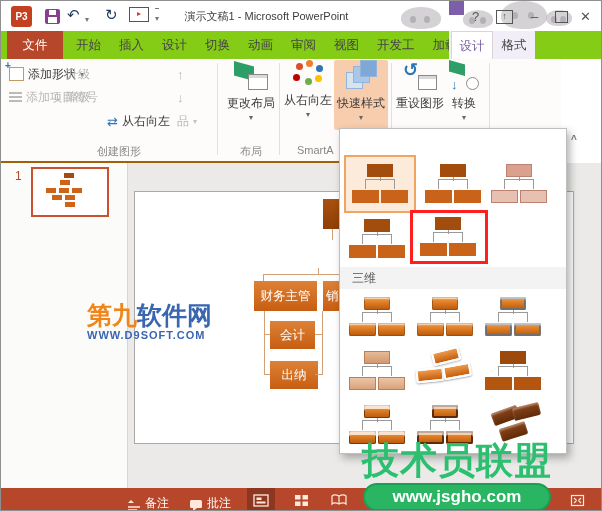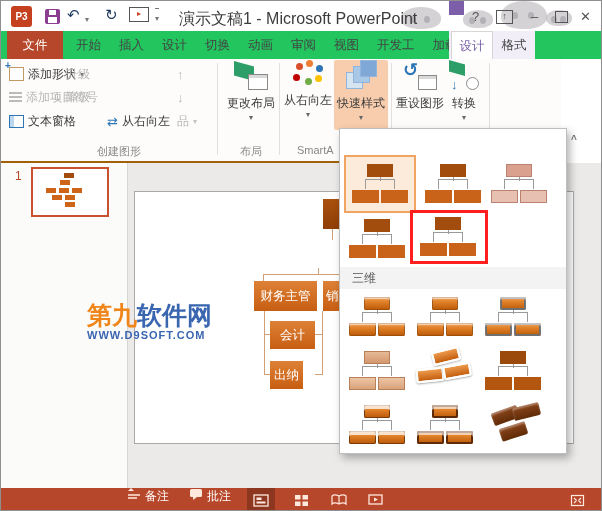--- a/index.html
+++ b/index.html
@@ -7,27 +7,27 @@
   
   #titlebar{position:absolute;left:0;top:0;width:602px;height:30px;background:#ffffff;}
   .skull{position:absolute;background:#aca7ae;opacity:.5;border-radius:50% 50% 42% 42%;}
   .skull .eye{position:absolute;width:6px;height:7px;background:#6b6670;border-radius:50%;top:40%;}
   .qatbtn{position:absolute;cursor:pointer;color:#1e3a5f;font-size:15px;line-height:20px;}
   #logo{position:absolute;left:10px;top:5px;width:21px;height:21px;background:#c5401f;border-radius:3px;color:#fff;font-size:10px;font-weight:bold;display:flex;align-items:center;justify-content:center;}
   #floppy{position:absolute;left:44px;top:8px;width:15px;height:15px;background:#8b3e8f;border-radius:2px;}
   #floppy i{position:absolute;display:block;background:#fff;}
   #floppy .f1{left:4px;top:1px;width:7px;height:5px;}
   #floppy .f2{left:3px;top:8px;width:9px;height:6px;}
-  #title-text{position:absolute;left:178px;top:8px;width:175px;text-align:center;font-size:16px;color:#3c3c3c;white-space:nowrap;}
+  #title-text{position:absolute;left:178px;top:8px;width:175px;text-align:center;font-size:11px;color:#3c3c3c;white-space:nowrap;}
   .winctl{position:absolute;top:8px;color:#555;font-size:13px;cursor:pointer;line-height:16px;}
   #ctl-restorebox{position:absolute;left:495px;top:9px;width:15px;height:12px;border:1px solid #555;font-size:9px;color:#555;text-align:center;line-height:11px;cursor:pointer;}
   #ctl-max{position:absolute;left:554px;top:10px;width:11px;height:10px;border:1px solid #555;cursor:pointer;}
   #purple-block{position:absolute;left:448px;top:0;width:15px;height:14px;background:#7c5fa8;}
   
-  #tabrow{position:absolute;left:0;top:30px;width:602px;height:28px;background:#22c55e;}
+  #tabrow{position:absolute;left:0;top:30px;width:602px;height:28px;background:#84cc16;}
   #filetab{position:absolute;left:6px;top:0;width:56px;height:28px;background:#b7472a;color:#fff;font-size:12.5px;display:flex;align-items:center;justify-content:center;cursor:pointer;}
   #maintabs{position:absolute;left:66px;top:0;height:28px;display:flex;}
   #maintabs .tab{padding:0 9px;line-height:28px;font-size:12.5px;color:#444;cursor:pointer;white-space:nowrap;}
   #ctxback{position:absolute;left:448px;top:0;width:86px;height:28px;background:#f1eef7;}
   .ctxtab{position:absolute;top:0;height:28px;line-height:28px;font-size:12.5px;text-align:center;cursor:pointer;}
   #ctx-design{left:450px;width:42px;background:#fff;color:#7a63a8;border:1px solid #d8d6d4;border-bottom:none;box-sizing:border-box;}
   #ctx-format{left:492px;width:42px;color:#444;}
   
   #ribbon{position:absolute;left:0;top:58px;width:560px;height:104px;background:#fdfcfb;border-bottom:2px solid #a16207;box-sizing:border-box;}
   .sbtn{position:absolute;display:flex;align-items:center;gap:4px;font-size:12px;color:#3b3b3b;height:20px;cursor:pointer;white-space:nowrap;}
@@ -101,21 +101,21 @@
   .mini.tan .l,.mini.tan .r{background:linear-gradient(180deg,#eec8a8,#d79f78);box-shadow:inset 0 0 0 1px #b97f59;}
   .mini.darkflat .t{background:#9c4a0c;}
   .mini.darkflat .l,.mini.darkflat .r{background:#b25610;}
   .mini3{position:relative;width:58px;height:44px;}
   .mini3 i{position:absolute;display:block;}
   .bk{width:28px;height:14px;background:linear-gradient(180deg,#ee9a4d,#c35e0d);border:2px solid #fff;box-shadow:0 1px 2px rgba(0,0,0,.35);border-radius:2px;box-sizing:border-box;}
   .pk{width:27px;height:13px;background:linear-gradient(180deg,#8a451b,#5f2b07);border-radius:2px;box-shadow:inset 0 2px 2px rgba(255,255,255,.35);}
   #red-annotation{position:absolute;left:70px;top:81px;width:78px;height:54px;border:3px solid #ff1f1f;box-sizing:border-box;pointer-events:none;}
   
   #statusbar{position:absolute;left:0;top:487px;width:602px;height:24px;background:#b7472a;color:#fff;}
-  .stitem{position:absolute;top:0;height:24px;display:flex;align-items:flex-start;gap:4px;font-size:12px;color:#fff;cursor:pointer;}
+  .stitem{position:absolute;top:0;height:24px;display:flex;align-items:flex-end;gap:4px;font-size:12px;color:#fff;cursor:pointer;}
   .viewbtn{position:absolute;top:0;width:28px;height:24px;display:flex;align-items:center;justify-content:center;cursor:pointer;}
   .viewbtn.active{background:rgba(0,0,0,.22);}
   
   #wm-right{position:absolute;left:336px;top:440px;width:240px;z-index:70;text-align:center;}
   #wm-right .brand{font-size:37px;font-weight:900;color:#2cbf6f;letter-spacing:1px;line-height:1.1;white-space:nowrap;}
   #wm-right .pill{margin:1px auto 0;width:184px;height:24px;background:#2ab563;border:2px solid #1e9e52;border-radius:14px;color:#fff;font-size:17px;font-weight:bold;line-height:24px;box-sizing:content-box;}
 </style>
 </head>
 <body>
 
@@ -182,24 +182,20 @@
 
     <div class="sbtn" style="left:8px;top:5px;">
       <span class="i-addshape"></span>
       <span>添加形状</span>
       <span class="car">▾</span>
     </div>
     <div class="sbtn dis" style="left:8px;top:28px;">
       <span class="i-bullets"></span>
       <span>添加项目符号</span>
     </div>
-    <div class="sbtn" style="left:8px;top:52px;">
-      <span class="i-textpane"></span>
-      <span>文本窗格</span>
-    </div>
     <div class="sbtn dis" style="left:48px;top:5px;">
       <span class="arrow-ico gray-ico">←</span>
       <span>升级</span>
     </div>
     <div class="sbtn dis" style="left:48px;top:28px;">
       <span class="arrow-ico gray-ico">→</span>
       <span>降级</span>
     </div>
     <div class="sbtn" style="left:106px;top:52px;">
       <span class="arrow-ico blue">⇄</span>
@@ -295,21 +291,21 @@
     <div class="cline" style="left:331px;top:66px;width:1px;height:11px;"></div>
     <div class="cline" style="left:317px;top:105px;width:1px;height:7px;"></div>
     <div class="cline" style="left:262px;top:111px;width:78px;height:1px;"></div>
     <div class="cline" style="left:262px;top:111px;width:1px;height:7px;"></div>
     <div class="node" style="left:253px;top:118px;width:63px;height:30px;">财务主管</div>
     <div class="node" style="left:322px;top:118px;width:18px;height:30px;padding-left:3px;justify-content:flex-start;">销</div>
     <div class="cline" style="left:263px;top:148px;width:1px;height:64px;"></div>
     <div class="cline" style="left:263px;top:171px;width:6px;height:1px;"></div>
     <div class="cline" style="left:263px;top:211px;width:6px;height:1px;"></div>
     <div class="node" style="left:269px;top:158px;width:45px;height:28px;">会计</div>
-    <div class="node" style="left:269px;top:198px;width:33px;height:28px;">出纳</div>
+    <div class="node" style="left:269px;top:198px;width:48px;height:28px;">出纳</div>
     <div class="cline" style="left:314px;top:171px;width:8px;height:1px;"></div>
     <div class="cline" style="left:314px;top:211px;width:8px;height:1px;"></div>
     <div class="cline" style="left:321px;top:148px;width:1px;height:64px;"></div>
 
     <div id="wm-left">
       <div class="row1"><span class="o">第九</span><span class="b">软件网</span></div>
       <div class="row2">WWW.D9SOFT.COM</div>
     </div>
   </div>
 
@@ -489,14 +485,18 @@
         </svg>
     </div>
     <div class="viewbtn" style="left:562px;">
       <svg width="15" height="13" viewBox="0 0 15 13">
           <rect x="1.5" y="1.5" width="12" height="10" fill="none" stroke="#ffe9df" stroke-width="1.2"></rect>
           <path d="M4 4 L6.5 6.5 M11 4 L8.5 6.5 M4 9 L6.5 6.5 M11 9 L8.5 6.5" stroke="#ffe9df" stroke-width="1.2"></path>
         </svg>
     </div>
   </div>
 
+  <div id="wm-right">
+    <div class="brand">技术员联盟</div>
+    <div class="pill">www.jsgho.com</div>
+  </div>
 
 </div>
 
 </body></html>

